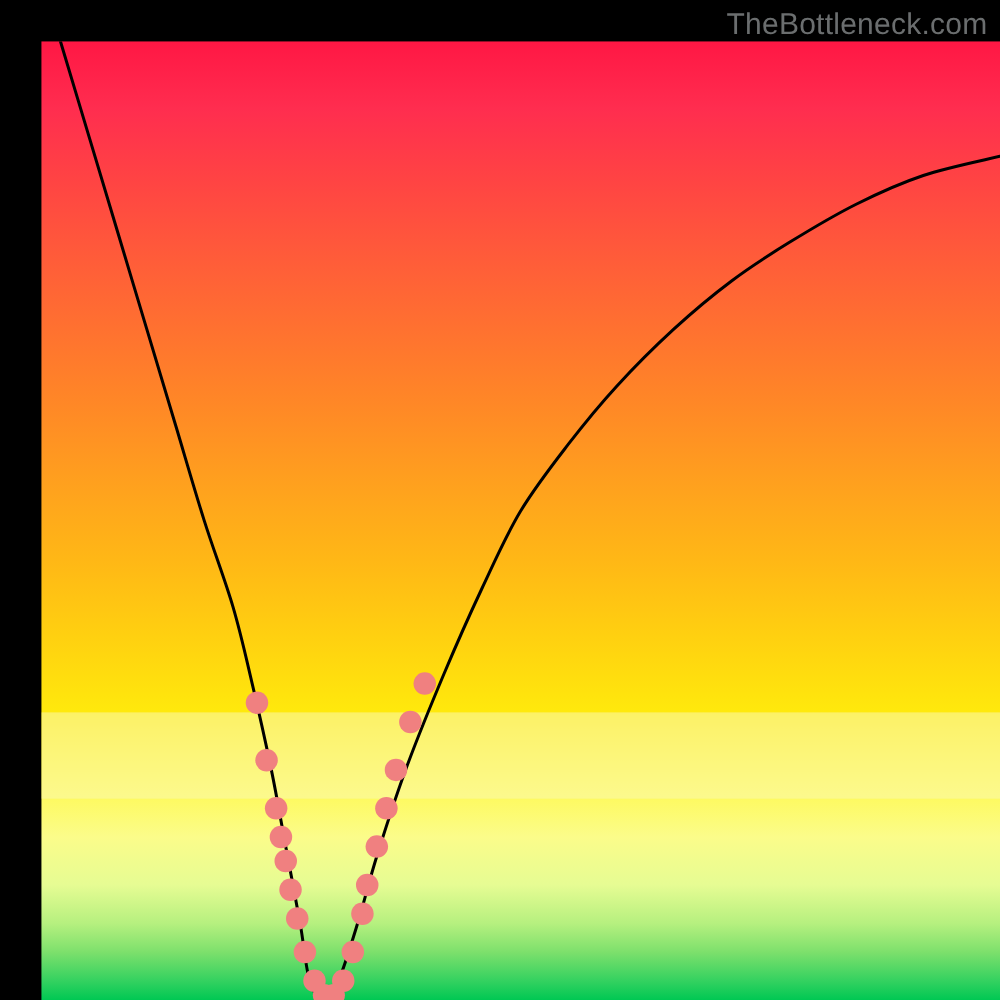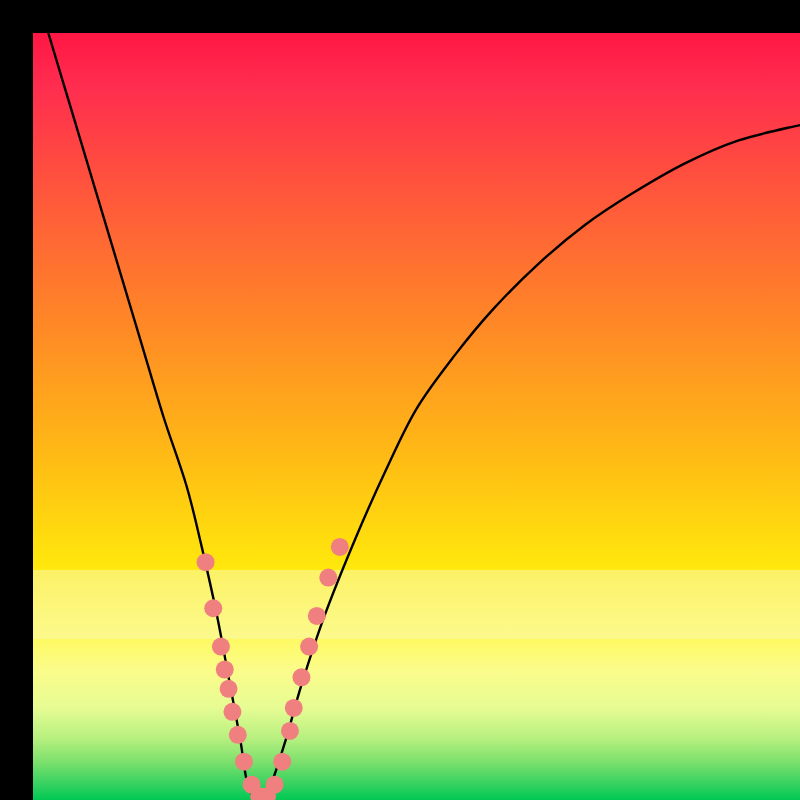--- a/index.html
+++ b/index.html
@@ -94,13 +94,14 @@
           <circle cx="256.945" cy="697.97" r="9" fill="#f08080" stroke="#c05858" stroke-width="0"></circle>
           <circle cx="260.78000000000003" cy="674.96" r="9" fill="#f08080" stroke="#c05858" stroke-width="0"></circle>
           <circle cx="268.45" cy="644.28" r="9" fill="#f08080" stroke="#c05858" stroke-width="0"></circle>
           <circle cx="276.12" cy="613.6" r="9" fill="#f08080" stroke="#c05858" stroke-width="0"></circle>
           <circle cx="283.79" cy="582.9200000000001" r="9" fill="#f08080" stroke="#c05858" stroke-width="0"></circle>
           <circle cx="295.295" cy="544.57" r="9" fill="#f08080" stroke="#c05858" stroke-width="0"></circle>
           <circle cx="306.8" cy="513.89" r="9" fill="#f08080" stroke="#c05858" stroke-width="0"></circle>
         </g>
     </svg>
   </div>
+  <div class="watermark">TheBottleneck.com</div>
 </div>
 
 </body></html>

